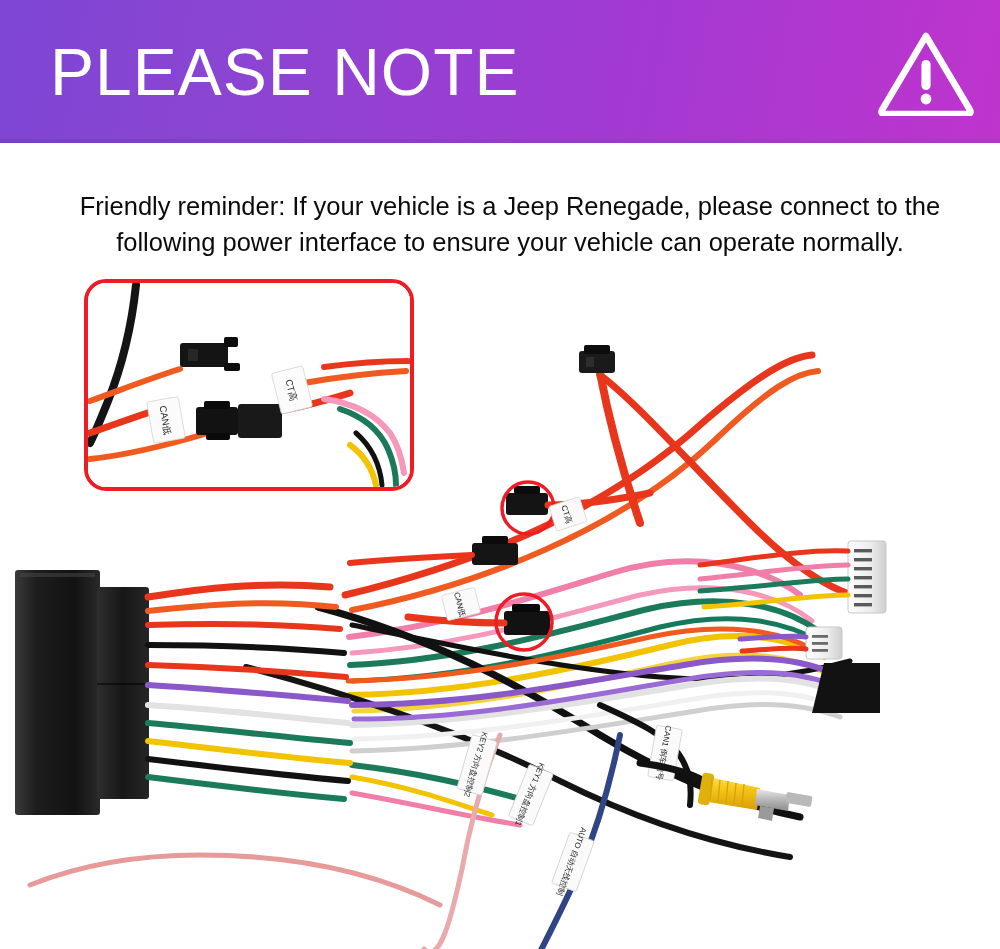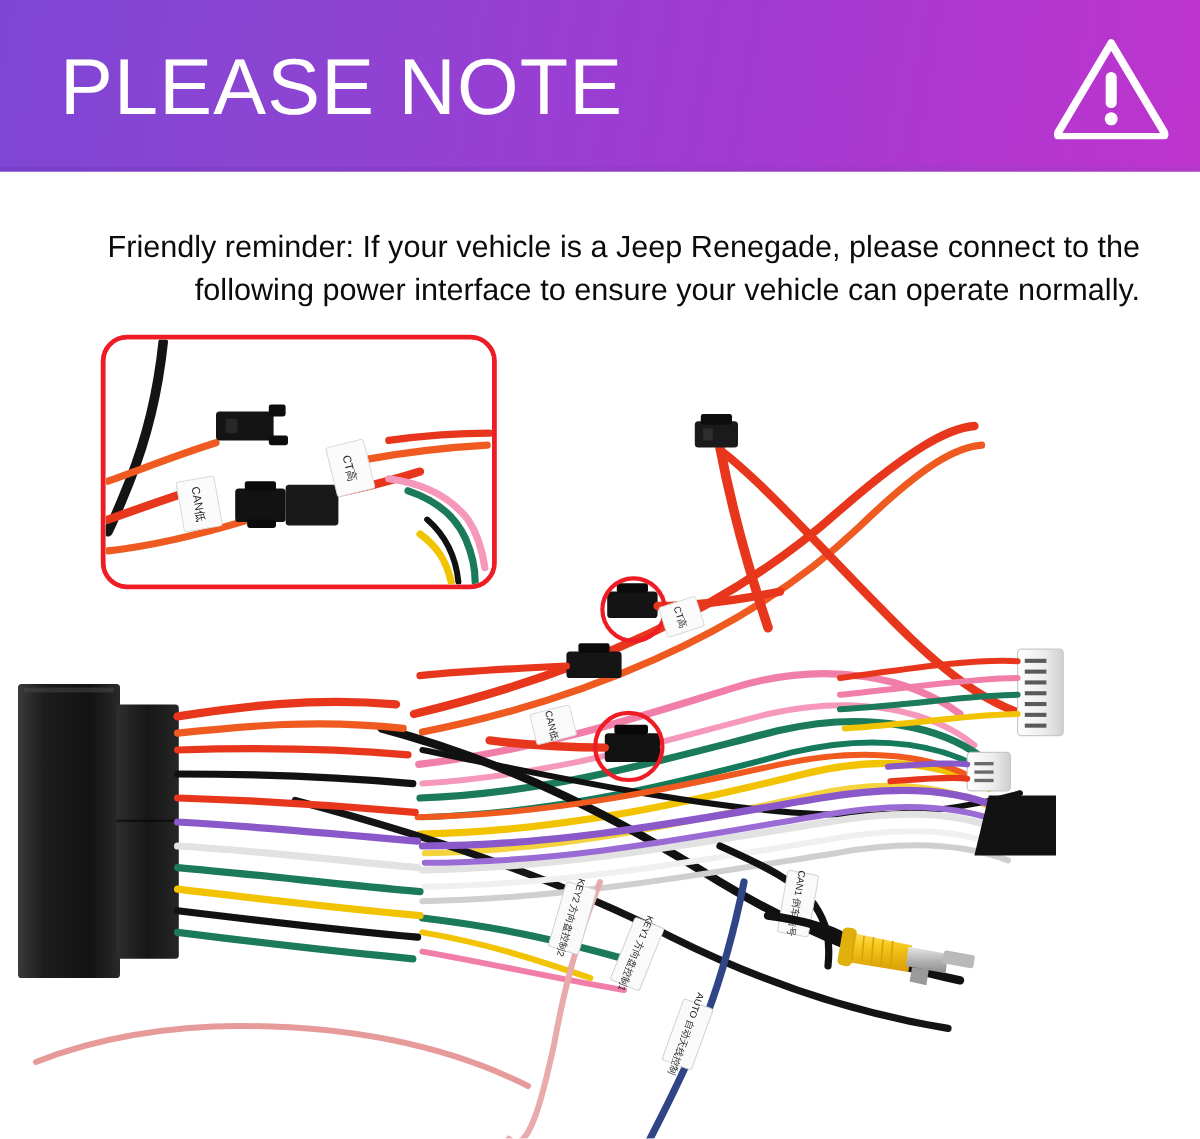--- a/index.html
+++ b/index.html
@@ -49,21 +49,21 @@
     width: 96px;
     height: 86px;
   }
 
   
   #reminder-text {
     position: absolute;
     left: 70px;
     top: 188px;
     width: 880px;
-    text-align: right;
+    text-align: center;
     font-size: 25.5px;
     line-height: 36px;
     color: #0b0b0b;
     font-weight: 400;
   }
 
   
   #harness-photo {
     position: absolute;
     left: 0;

